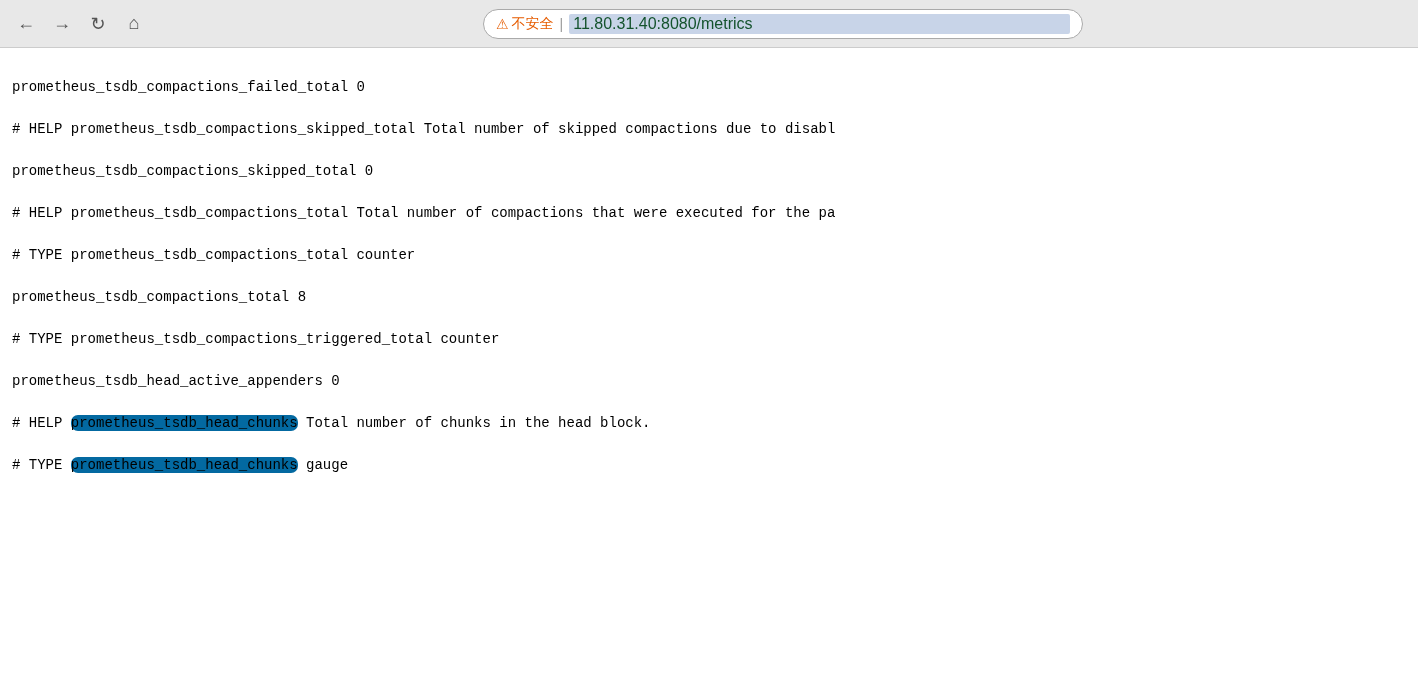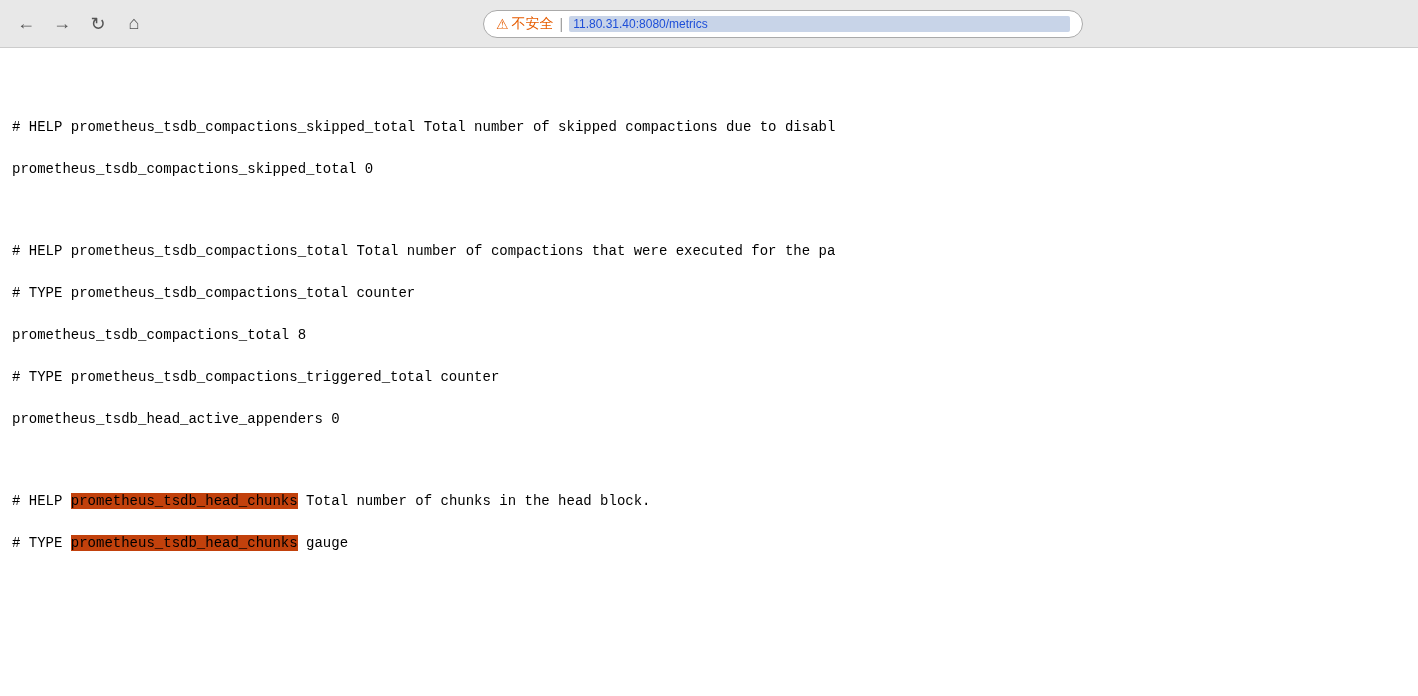--- a/index.html
+++ b/index.html
@@ -62,22 +62,22 @@
       align-items: center;
       gap: 3px;
     }
 
     .separator {
       color: #999;
       font-size: 14px;
     }
 
     .url-text {
-      font-size: 12px;
-      color: #1d4ed8;
+      font-size: 16px;
+      color: #14532d;
       background: #c8d4e8;
       padding: 1px 4px;
       border-radius: 2px;
       flex: 1;
     }
 
     
     .page-content {
       background: #fff;
       padding: 8px 12px;
@@ -89,34 +89,34 @@
       min-height: 648px;
     }
 
     .line {
       display: block;
       white-space: pre;
     }
 
     .comment-help {
       color: #000;
-      margin-top: 40px;
     }
 
     .comment-type {
       color: #000;
     }
 
     .metric-line {
       color: #000;
     }
 
     .highlight-yellow {
-      background-color: #c2410c;
+      background-color: #0369a1;
       color: #000;
+      border-radius: 7px;
     }
   </style>
 </head>
 <body>
 
 <div class="browser-chrome">
   <div class="nav-buttons">
     <button class="nav-btn">←</button>
     <button class="nav-btn">→</button>
     <button class="nav-btn">↻</button>
@@ -127,20 +127,21 @@
     <span class="security-warning">
       <span>⚠</span>
       <span>不安全</span>
     </span>
     <span class="separator">|</span>
     <span class="url-text">11.80.31.40:8080/metrics</span>
   </div>
 </div>
 
 <div class="page-content">
+<span class="line metric-line">prometheus_tsdb_compactions_failed_total 0</span>
 <span class="line comment-help"># HELP prometheus_tsdb_compactions_skipped_total Total number of skipped compactions due to disabl</span>
 <span class="line metric-line">prometheus_tsdb_compactions_skipped_total 0</span>
 <span class="line comment-help"># HELP prometheus_tsdb_compactions_total Total number of compactions that were executed for the pa</span>
 <span class="line comment-type"># TYPE prometheus_tsdb_compactions_total counter</span>
 <span class="line metric-line">prometheus_tsdb_compactions_total 8</span>
 <span class="line comment-type"># TYPE prometheus_tsdb_compactions_triggered_total counter</span>
 <span class="line metric-line">prometheus_tsdb_head_active_appenders 0</span>
 <span class="line comment-help"># HELP <span class="highlight-yellow">prometheus_tsdb_head_chunks</span> Total number of chunks in the head block.</span>
 <span class="line comment-type"># TYPE <span class="highlight-yellow">prometheus_tsdb_head_chunks</span> gauge</span>
 

